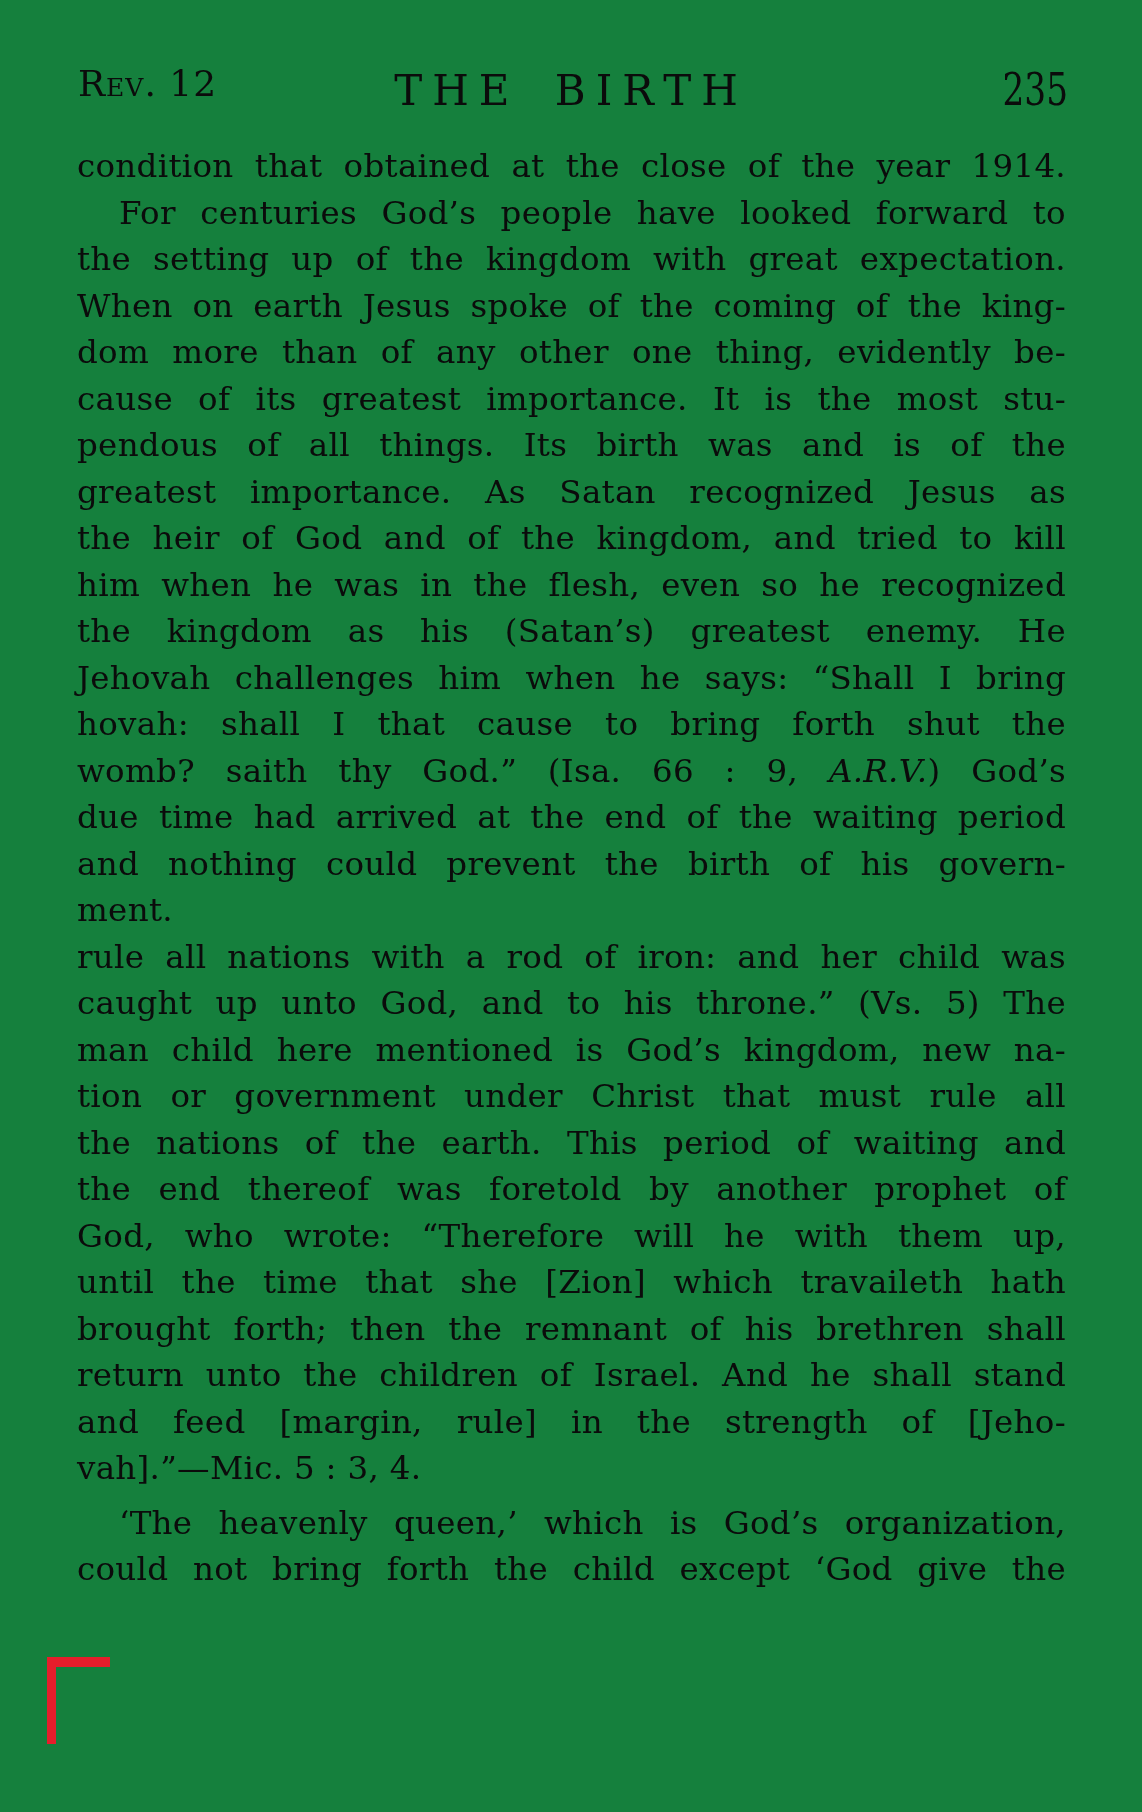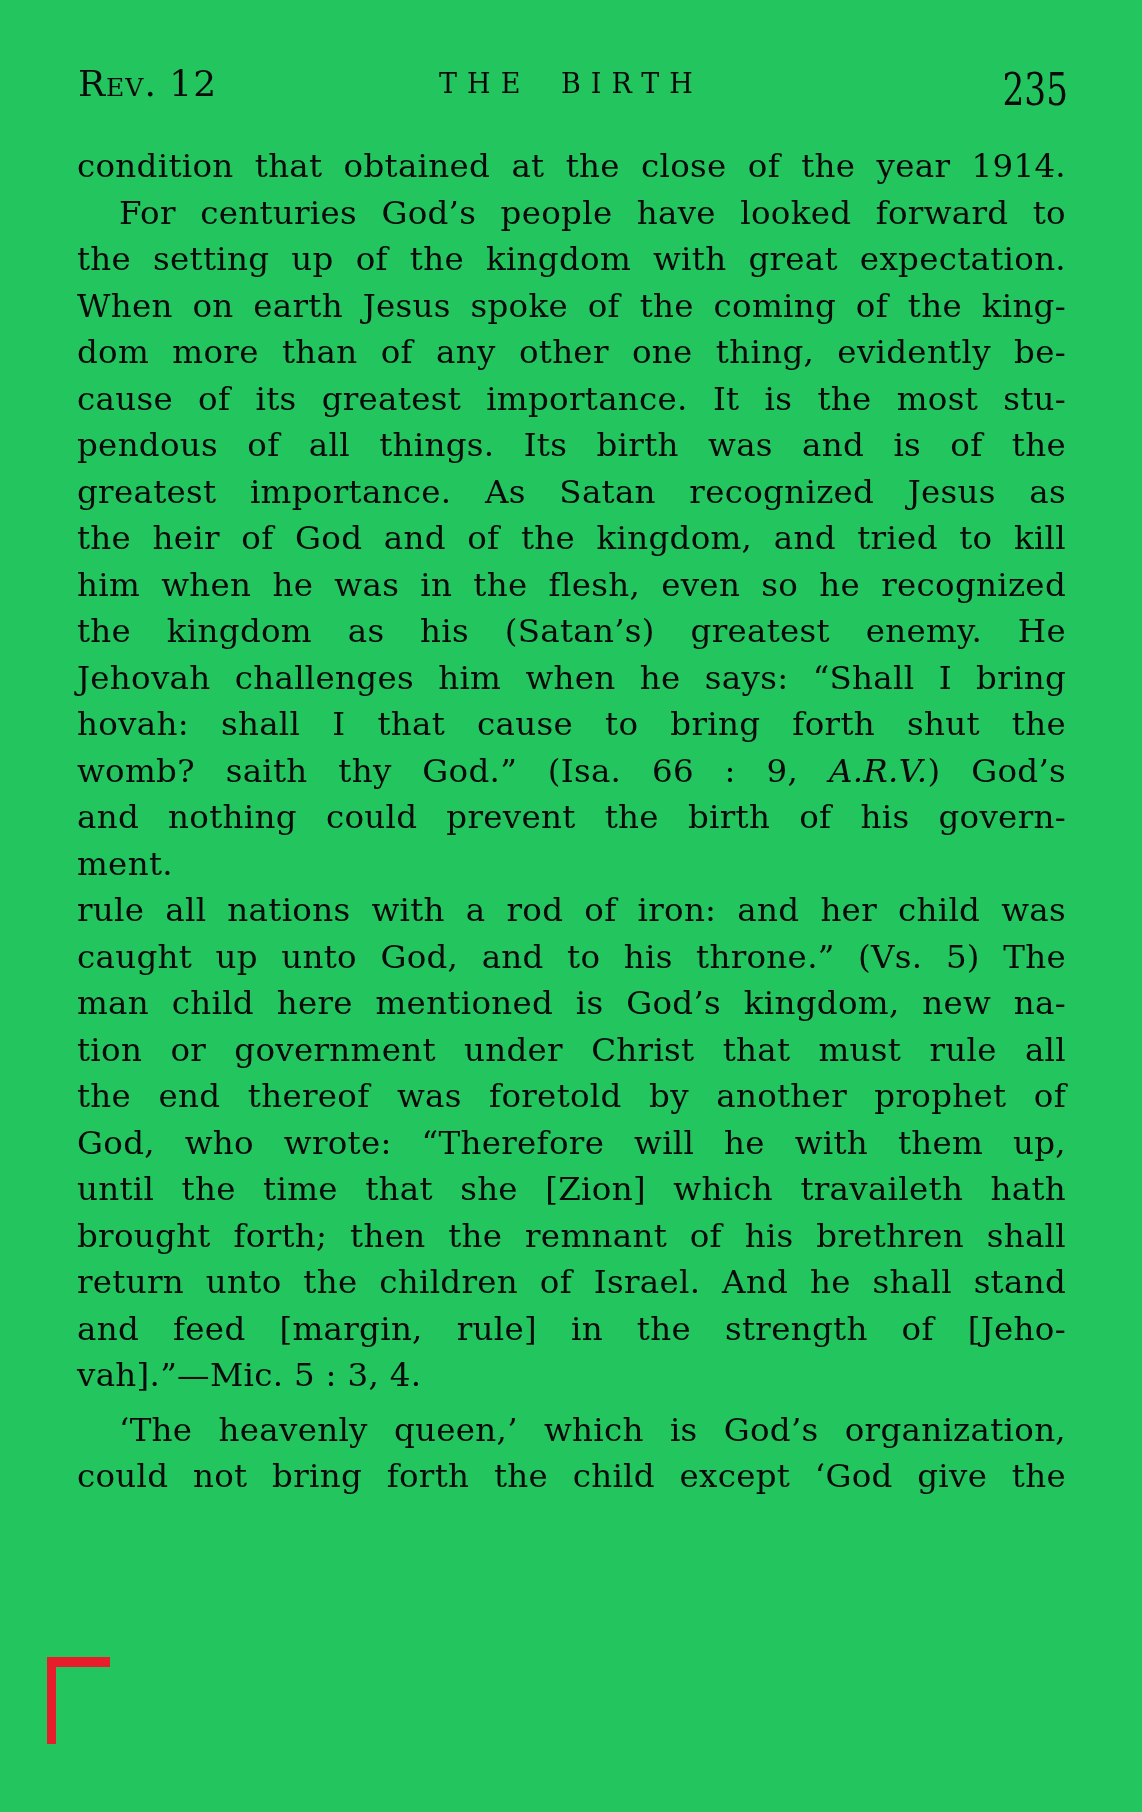--- a/index.html
+++ b/index.html
@@ -1,35 +1,35 @@
 <!DOCTYPE html>
 <html><head>
 <meta charset="utf-8">
 <style>
   html,body { margin:0; padding:0; background:#ffffff; }
   .page {
     position:relative;
     width:1142px; height:1812px;
-    background:#22c55e;
+    background:#15803d;
     color:#0b0b0b;
     font-family:"DejaVu Serif", serif;
     overflow:hidden;
   }
   
   .runhead { position:absolute; line-height:1; white-space:nowrap; }
   .run-left {
     left:78px; top:66px;
     font-size:36px;
     font-variant:small-caps;
     letter-spacing:1px;
   }
   .run-center {
     left:0; right:0; top:70px;
     text-align:center;
-    font-size:27px;
+    font-size:42px;
     letter-spacing:10px;
     word-spacing:12px;
   }
   .run-number {
     right:74px; top:68px;
     font-size:44px;
     transform:scaleX(0.78);
     transform-origin:right top;
   }
   
@@ -81,28 +81,30 @@
         <div class="line">dom more than of any other one thing, evidently be-</div>
         <div class="line">cause of its greatest importance. It is the most stu-</div>
         <div class="line">pendous of all things. Its birth was and is of the</div>
         <div class="line">greatest importance. As Satan recognized Jesus as</div>
         <div class="line">the heir of God and of the kingdom, and tried to kill</div>
         <div class="line">him when he was in the flesh, even so he recognized</div>
         <div class="line">the kingdom as his (Satan’s) greatest enemy. He</div>
         <div class="line">Jehovah challenges him when he says: “Shall I bring</div>
         <div class="line">hovah: shall I that cause to bring forth shut the</div>
         <div class="line"><span>womb? saith thy God.” (Isa. 66 : 9, </span><span class="it">A.R.V.</span><span>) God’s</span></div>
+        <div class="line">due time had arrived at the end of the waiting period</div>
         <div class="line">and nothing could prevent the birth of his govern-</div>
         <div class="line short">ment.</div>
       </div>
       <div class="paragraph">
         <div class="line">rule all nations with a rod of iron: and her child was</div>
         <div class="line">caught up unto God, and to his throne.” (Vs. 5) The</div>
         <div class="line">man child here mentioned is God’s kingdom, new na-</div>
         <div class="line">tion or government under Christ that must rule all</div>
+        <div class="line">the nations of the earth. This period of waiting and</div>
         <div class="line">the end thereof was foretold by another prophet of</div>
         <div class="line">God, who wrote: “Therefore will he with them up,</div>
         <div class="line">until the time that she [Zion] which travaileth hath</div>
         <div class="line">brought forth; then the remnant of his brethren shall</div>
         <div class="line">return unto the children of Israel. And he shall stand</div>
         <div class="line">and feed [margin, rule] in the strength of [Jeho-</div>
         <div class="line short">vah].”—Mic. 5 : 3, 4.</div>
       </div>
       <div class="paragraph bracketed">
         <div class="line indent">‘The heavenly queen,’ which is God’s organization,</div>

